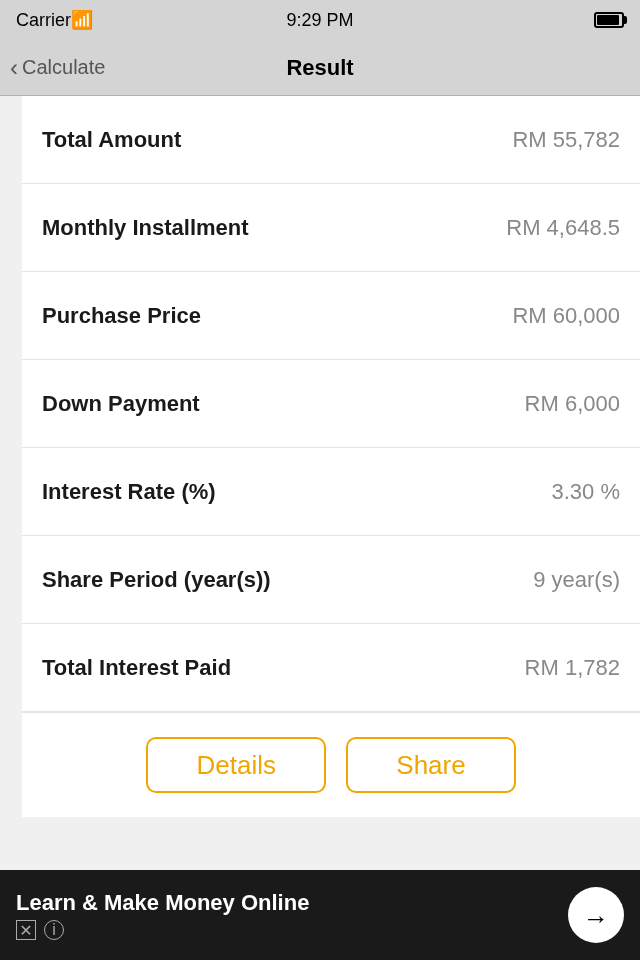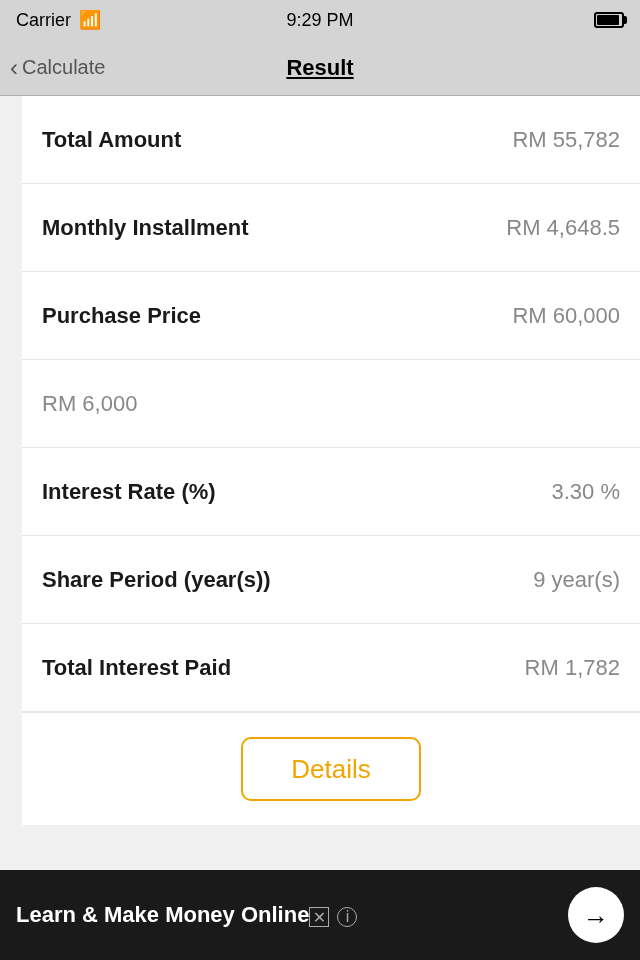--- a/index.html
+++ b/index.html
@@ -22,21 +22,21 @@
       justify-content: space-between;
       padding: 0 16px;
       font-size: 18px;
       font-weight: 500;
       color: #000;
     }
 
     .status-bar-left {
       display: flex;
       align-items: center;
-      gap: 8px;
+      gap: 0;
     }
 
     .status-bar-center {
       position: absolute;
       left: 50%;
       transform: translateX(-50%);
       font-size: 18px;
       font-weight: 500;
     }
 
@@ -107,21 +107,20 @@
 
     .nav-back-label {
       font-size: 20px;
       color: #555;
     }
 
     .nav-title {
       font-size: 22px;
       font-weight: 700;
       color: #000;
-      text-decoration: underline;
     }
 
     
     .content {
       background: #fff;
       padding: 0;
       flex: 1;
       margin-left: 22px;
     }
 
@@ -152,21 +151,21 @@
       background: #fff;
       display: flex;
       justify-content: center;
       align-items: center;
       gap: 20px;
       padding: 24px 20px;
       border-top: 1px solid #e5e5e5;
     }
 
     .btn {
-      height: 64px;
+      height: 56px;
       padding: 0 48px;
       border-radius: 10px;
       font-size: 26px;
       font-weight: 400;
       cursor: pointer;
       background: #fff;
     }
 
     .btn-details {
       border: 2px solid #f0a500;
@@ -189,21 +188,21 @@
       height: 90px;
       background: #1a1a1a;
       display: flex;
       align-items: center;
       justify-content: space-between;
       padding: 0 16px;
     }
 
     .ad-text-area {
       display: flex;
-      flex-direction: row;
+      flex-direction: column;
     }
 
     .ad-main-text {
       font-size: 22px;
       font-weight: 700;
       color: #fff;
     }
 
     .ad-icons-row {
       display: flex;
@@ -286,40 +285,42 @@
     <span class="result-label">Monthly Installment</span>
     <span class="result-value">RM 4,648.5</span>
   </div>
 
   <div class="result-row">
     <span class="result-label">Purchase Price</span>
     <span class="result-value">RM 60,000</span>
   </div>
 
   <div class="result-row">
+    <span class="result-label">Down Payment</span>
     <span class="result-value">RM 6,000</span>
   </div>
 
   <div class="result-row">
     <span class="result-label">Interest Rate (%)</span>
     <span class="result-value">3.30 %</span>
   </div>
 
   <div class="result-row">
     <span class="result-label">Share Period (year(s))</span>
     <span class="result-value">9 year(s)</span>
   </div>
 
   <div class="result-row">
     <span class="result-label">Total Interest Paid</span>
     <span class="result-value">RM 1,782</span>
   </div>
 
   <div class="buttons-area">
     <button class="btn btn-details">Details</button>
+    <button class="btn btn-share">Share</button>
   </div>
 
 </div>
 
 <div class="ad-banner">
   <div class="ad-text-area">
     <span class="ad-main-text">Learn &amp; Make Money Online</span>
     <div class="ad-icons-row">
       <div class="ad-icon-x">✕</div>
       <div class="ad-icon-info">i</div>

